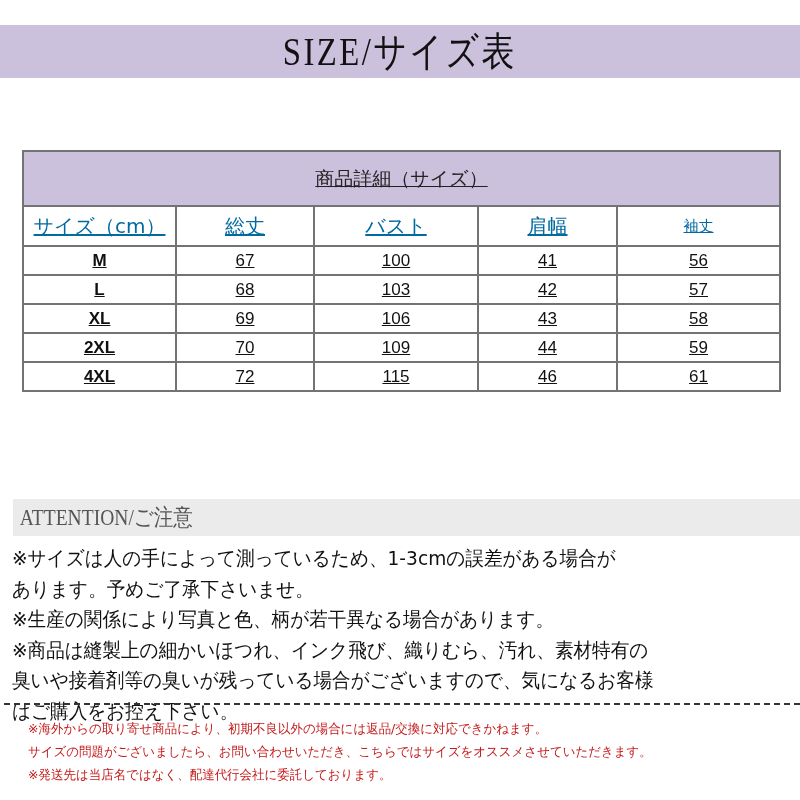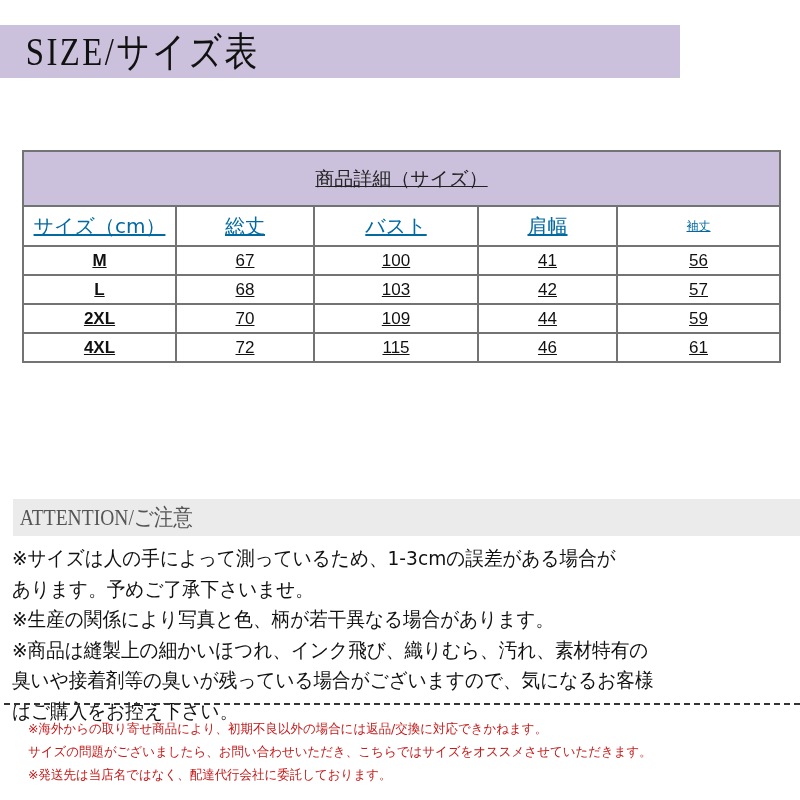--- a/index.html
+++ b/index.html
@@ -1,40 +1,40 @@
 <!DOCTYPE html>
 <html><head>
 <meta charset="utf-8">
 <style>
   html, body { margin: 0; padding: 0; }
   body {
     width: 800px; height: 800px; background: #ffffff; position: relative; overflow: hidden;
     font-family: "DejaVu Sans", sans-serif; color: #111;
   }
   .title-banner {
-    position: absolute; left: 0; top: 25px; width: 680px; height: 53px;
-    background: #ccc1dc; display: flex; align-items: center; justify-content: flex-start;
+    position: absolute; left: 0; top: 25px; width: 800px; height: 53px;
+    background: #ccc1dc; display: flex; align-items: center; justify-content: center;
   }
   .title-text {
     font-family: "Liberation Serif", "DejaVu Serif", serif; font-size: 40px; letter-spacing: 3px;
     color: #111; transform: scaleX(0.82); white-space: nowrap;
   }
   table.size-table {
     position: absolute; left: 22px; top: 150px; width: 757px;
     border-collapse: collapse; table-layout: fixed;
   }
   table.size-table td, table.size-table th {
     border: 2px solid #737373; text-align: center; padding: 0; font-weight: normal; text-decoration: underline;
   }
   .caption-row th {
     background: #ccc1dc; height: 53px; font-family: "DejaVu Serif", serif;
     font-size: 19px; font-weight: bold; color: #222;
   }
   .head-row th { height: 38px; font-size: 20px; color: #0369a1; }
-  .head-row th.small { font-size: 12px; text-align: center; }
+  .head-row th.small { font-size: 15px; text-align: center; }
   .data-row td {
     height: 27px; font-family: "Liberation Sans", sans-serif; font-size: 17px; color: #111;
   }
   .data-row td.size-cell { font-weight: bold; font-size: 17px; }
   .attention-bar {
     position: absolute; left: 13px; top: 499px; width: 787px; height: 37px;
     background: #ebebeb; display: flex; align-items: center;
   }
   .attention-text {
     font-family: "Liberation Serif", "DejaVu Serif", serif; font-size: 23px; color: #555;
@@ -89,20 +89,27 @@
     <td>56</td>
   </tr>
   <tr class="data-row">
     <td class="size-cell">L</td>
     <td>68</td>
     <td>103</td>
     <td>42</td>
     <td>57</td>
   </tr>
   <tr class="data-row">
+    <td class="size-cell">XL</td>
+    <td>69</td>
+    <td>106</td>
+    <td>43</td>
+    <td>58</td>
+  </tr>
+  <tr class="data-row">
     <td class="size-cell">2XL</td>
     <td>70</td>
     <td>109</td>
     <td>44</td>
     <td>59</td>
   </tr>
   <tr class="data-row">
     <td class="size-cell">4XL</td>
     <td>72</td>
     <td>115</td>

